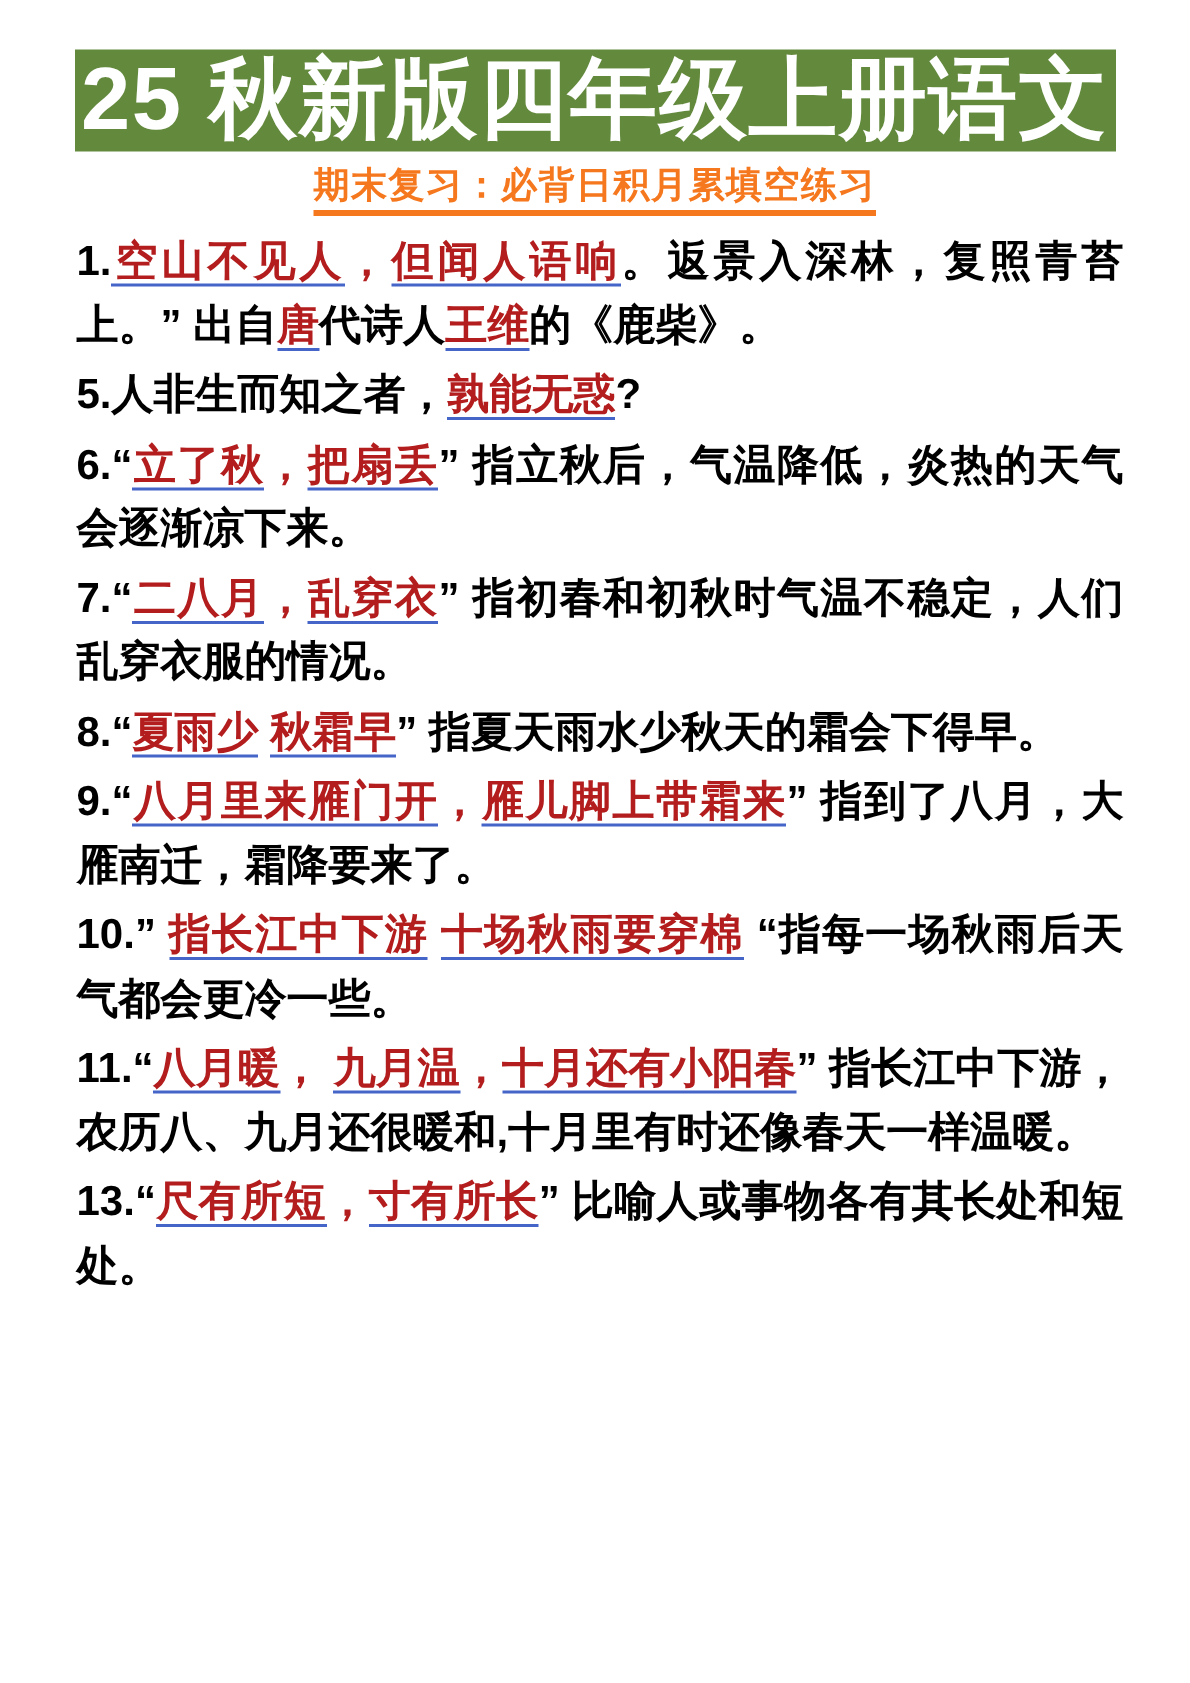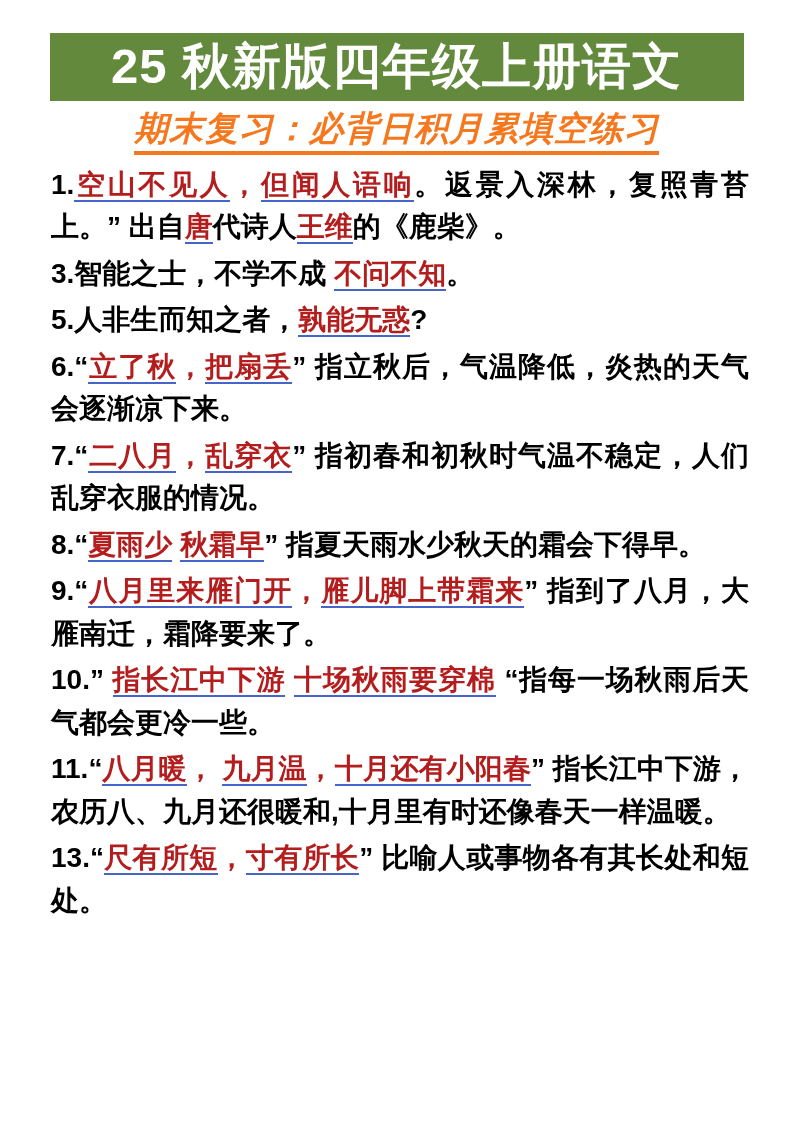--- a/index.html
+++ b/index.html
@@ -14,29 +14,28 @@
     width:793px;height:1122px;background:#ffffff;overflow:hidden;
     font-family:"Liberation Sans","DejaVu Sans",sans-serif;
   }
   .page{width:793px;height:1122px;position:relative;}
   .banner{
     width:694px;height:68px;margin:33px auto 0 auto;
     background:var(--green);
     display:flex;align-items:center;justify-content:center;
   }
   .banner h1{
-    margin:0;color:#ffffff;font-size:49px;font-weight:700;
+    margin:0;color:#ffffff;font-size:59px;font-weight:700;
     white-space:nowrap;letter-spacing:1px;
   }
   .subtitle{text-align:center;margin-top:10px;}
   .subtitle span{
-    display:inline-block;color:var(--orange);font-size:34px;font-weight:700;
+    display:inline-block;color:var(--orange);font-size:24px;font-weight:700;
     border-bottom:4px solid var(--orange);padding-bottom:4px;line-height:1.05;
     letter-spacing:1px;
-    font-style:italic;
   }
   .content{
     width:706px;margin:9px 0 0 47px;
     font-size:28px;line-height:42.5px;font-weight:600;color:var(--ink);
     text-align:justify;
   }
   .item{margin:4px;}
   .seg-n{color:var(--ink);}
   .seg-r{color:var(--red);border-bottom:2px solid var(--blue);}
   .seg-rp{color:var(--red);}
@@ -49,21 +48,20 @@
   <header class="banner">
     <h1>25 秋新版四年级上册语文</h1>
   </header>
 
   <div class="subtitle">
     <span>期末复习：必背日积月累填空练习</span>
   </div>
 
   <main class="content" id="items">
       <p class="item"><span class="seg-n">1.</span><span class="seg-r">空山不见人</span><span class="seg-rp">，</span><span class="seg-r">但闻人语响</span><span class="seg-n">。返景入深林，复照青苔上。” 出自</span><span class="seg-r">唐</span><span class="seg-n">代诗人</span><span class="seg-r">王维</span><span class="seg-n">的《鹿柴》。</span></p>
-      <p class="item"><span class="seg-n">3.智能之士，不学不成 </span><span class="seg-r">不问不知</span><span class="seg-n">。</span></p>
       <p class="item"><span class="seg-n">5.人非生而知之者，</span><span class="seg-r">孰能无惑</span><span class="seg-n">?</span></p>
       <p class="item"><span class="seg-n">6.“</span><span class="seg-r">立了秋</span><span class="seg-rp">，</span><span class="seg-r">把扇丢</span><span class="seg-n">” 指立秋后，气温降低，炎热的天气会逐渐凉下来。</span></p>
       <p class="item"><span class="seg-n">7.“</span><span class="seg-r">二八月</span><span class="seg-rp">，</span><span class="seg-r">乱穿衣</span><span class="seg-n">” 指初春和初秋时气温不稳定，人们乱穿衣服的情况。</span></p>
       <p class="item"><span class="seg-n">8.“</span><span class="seg-r">夏雨少</span><span class="seg-rp"> </span><span class="seg-r">秋霜早</span><span class="seg-n">” 指夏天雨水少秋天的霜会下得早。</span></p>
       <p class="item"><span class="seg-n">9.“</span><span class="seg-r">八月里来雁门开</span><span class="seg-rp">，</span><span class="seg-r">雁儿脚上带霜来</span><span class="seg-n">” 指到了八月，大雁南迁，霜降要来了。</span></p>
       <p class="item"><span class="seg-n">10.” </span><span class="seg-r">指长江中下游</span><span class="seg-rp"> </span><span class="seg-r">十场秋雨要穿棉</span><span class="seg-n"> “指每一场秋雨后天气都会更冷一些。</span></p>
       <p class="item"><span class="seg-n">11.“</span><span class="seg-r">八月暖</span><span class="seg-rp">， </span><span class="seg-r">九月温</span><span class="seg-rp">，</span><span class="seg-r">十月还有小阳春</span><span class="seg-n">” 指长江中下游，农历八、九月还很暖和,十月里有时还像春天一样温暖。</span></p>
       <p class="item"><span class="seg-n">13.“</span><span class="seg-r">尺有所短</span><span class="seg-rp">，</span><span class="seg-r">寸有所长</span><span class="seg-n">” 比喻人或事物各有其长处和短处。</span></p>
     </main>
 

